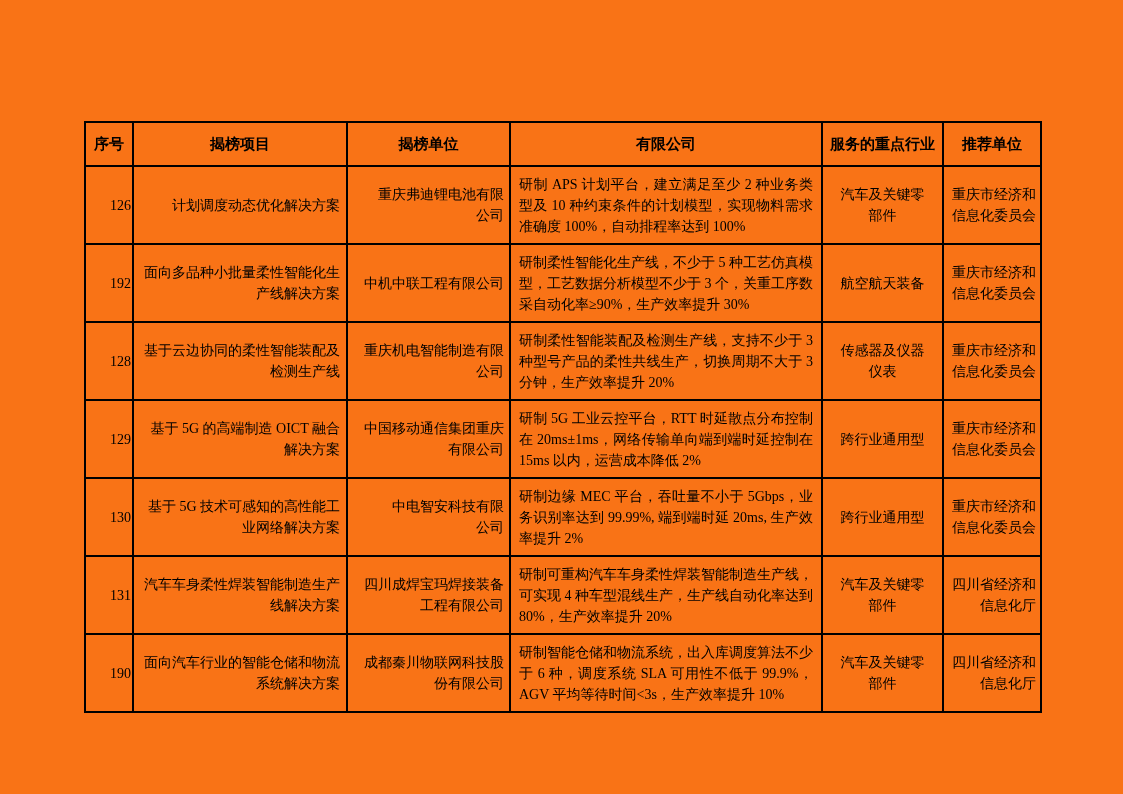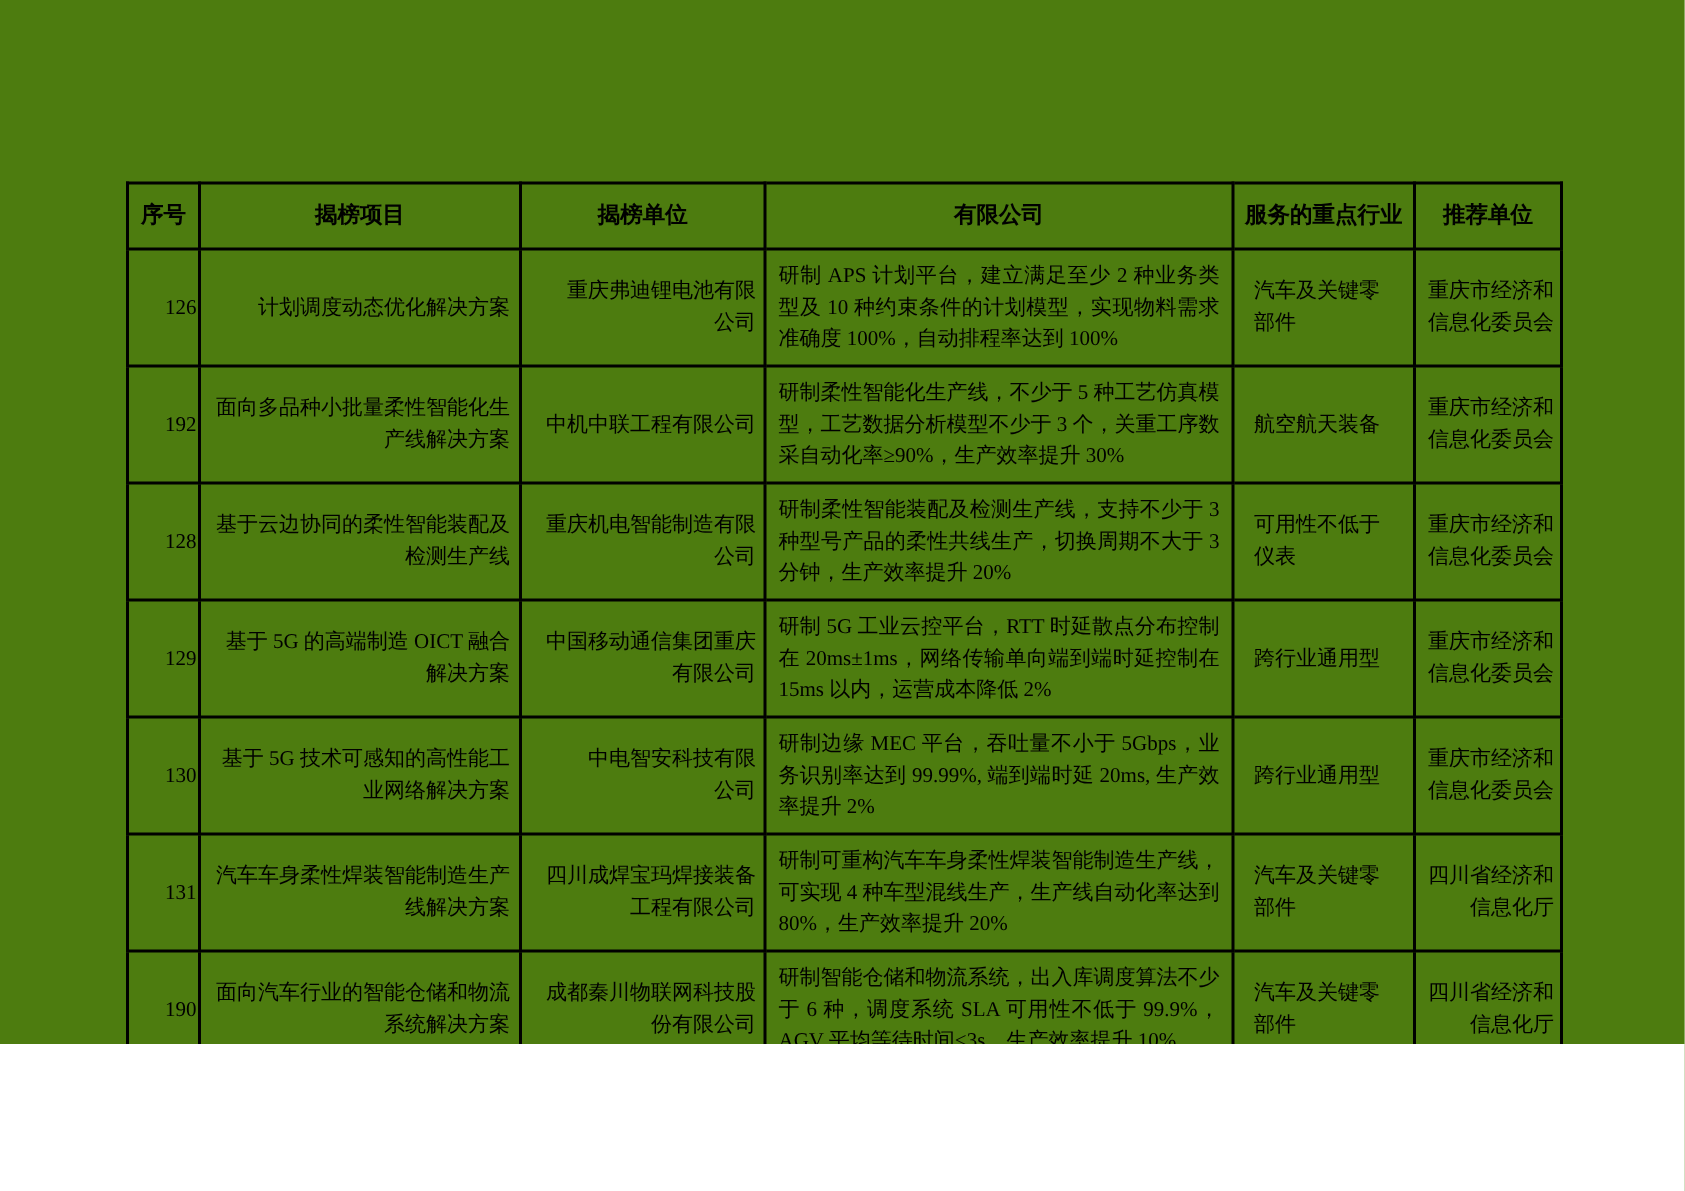--- a/index.html
+++ b/index.html
@@ -7,22 +7,22 @@
     padding: 0;
     width: 1123px;
     height: 794px;
     background: #ffffff;
     font-family: "Liberation Serif", "DejaVu Serif", serif;
     color: #000000;
   }
   .sheet {
     position: absolute;
     left: 0; top: 0;
-    width: 1123px; height: 696px;
-    background: #4d7c0f;
+    width: 1123px; height: 794px;
+    background: #f97316;
     overflow: hidden;
   }
   table.doc-table {
     position: absolute;
     left: 84px;
     top: 121px;
     width: 956px;
     border-collapse: collapse;
     table-layout: fixed;
   }
@@ -40,21 +40,21 @@
     padding: 2px;
   }
   td {
     height: 66px;
     font-size: 14px;
   }
   td.c-id        { text-align: right; }
   td.c-project   { text-align: right; white-space: pre-line; padding: 2px 6px; margin-top: 41px; }
   td.c-unit      { text-align: right; white-space: pre-line; padding: 2px 5px; }
   td.c-task      { text-align: justify; padding: 5px 8px; }
-  td.c-industry  { white-space: pre-line; padding: 2px 13px; }
+  td.c-industry  { text-align: center; white-space: pre-line; padding: 2px 13px; }
   td.c-recommender { text-align: right; white-space: pre-line; padding: 2px 4px; }
   .page-number {
     position: absolute;
     top: 705px;
     left: 0;
     width: 1123px;
     text-align: center;
     font-size: 16px;
   }
 </style>
@@ -104,21 +104,21 @@
     <td class="c-recommender">重庆市经济和
 信息化委员会</td>
   </tr>
         <tr>
     <td class="c-id">128</td>
     <td class="c-project">基于云边协同的柔性智能装配及
 检测生产线</td>
     <td class="c-unit">重庆机电智能制造有限
 公司</td>
     <td class="c-task">研制柔性智能装配及检测生产线，支持不少于 3 种型号产品的柔性共线生产，切换周期不大于 3 分钟，生产效率提升 20%</td>
-    <td class="c-industry">可用性不低于
+    <td class="c-industry">传感器及仪器
 仪表</td>
     <td class="c-recommender">重庆市经济和
 信息化委员会</td>
   </tr>
         <tr>
     <td class="c-id">129</td>
     <td class="c-project">基于 5G 的高端制造 OICT 融合
 解决方案</td>
     <td class="c-unit">中国移动通信集团重庆
 有限公司</td>

